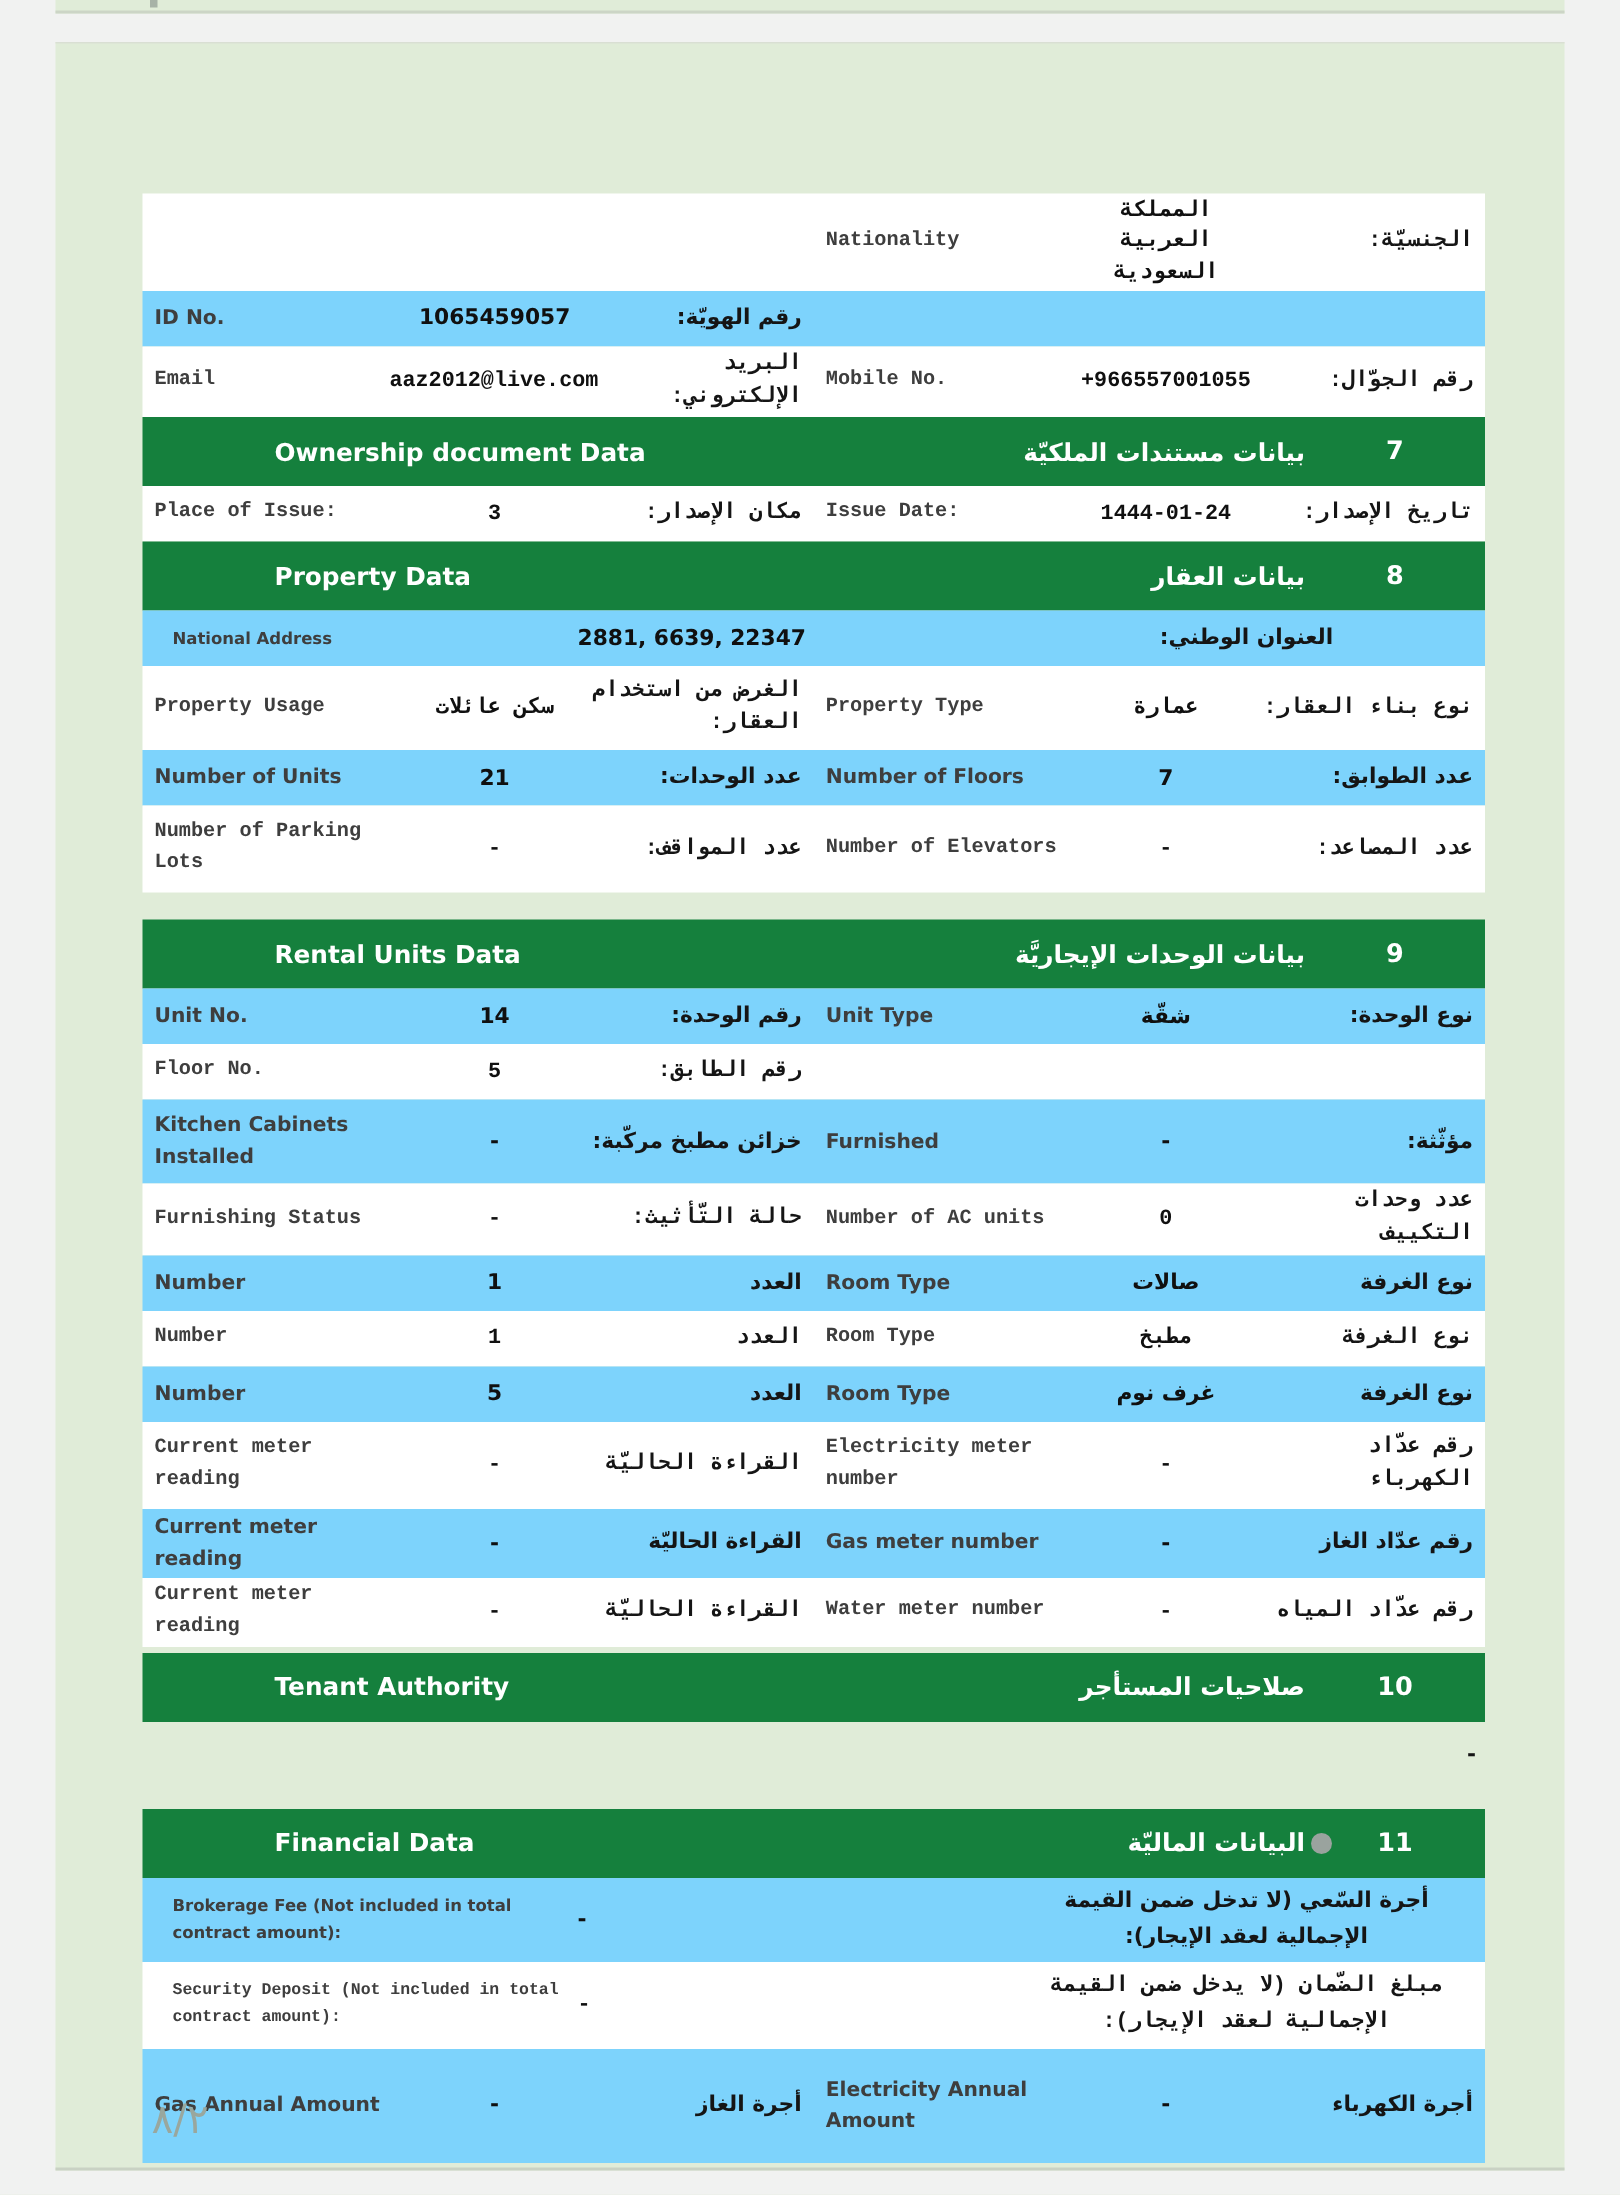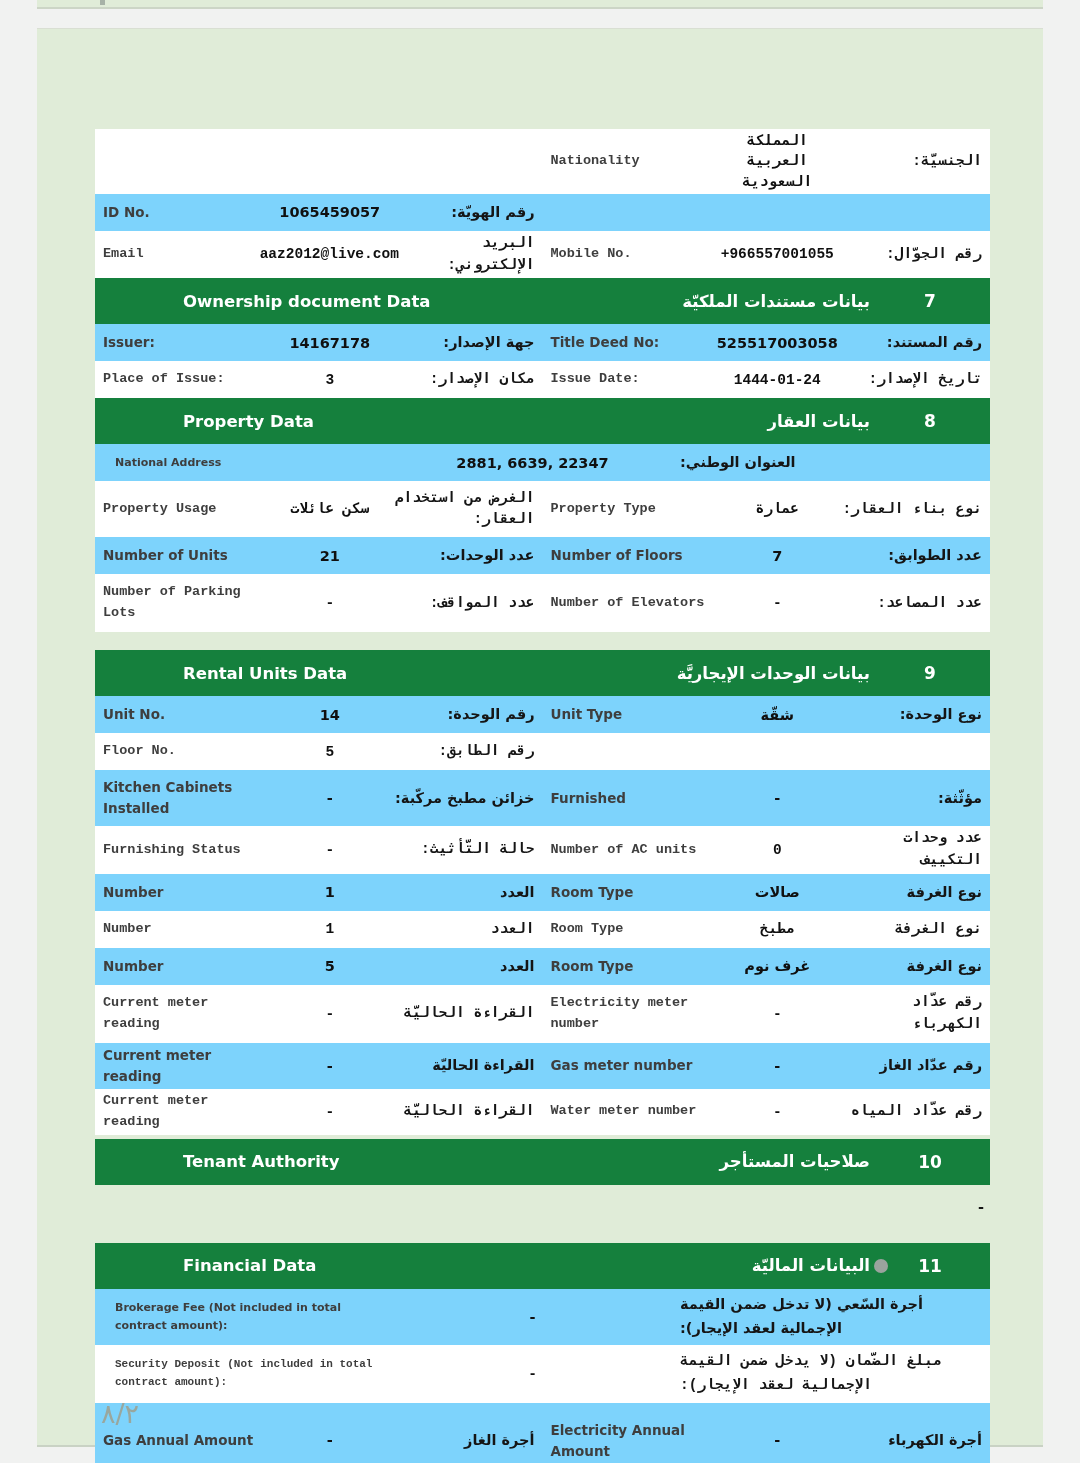--- a/index.html
+++ b/index.html
@@ -14,22 +14,22 @@
   .white{background:#7dd3fc;} .stripe{background:#ffffff;font-family:Liberation Mono, monospace;}
   .half{display:flex;width:50%;align-items:center;}
   .c-en{width:172px;font-size:13.5px;color:#3e3e3e;font-weight:600;line-height:1.55;
     padding-left:8px;box-sizing:border-box;}
   .c-val{flex:1;text-align:center;font-weight:bold;font-size:14.5px;color:#101010;line-height:1.4;}
   .c-ar{width:150px;text-align:right;direction:rtl;font-weight:bold;font-size:14.5px;color:#151515;
     padding-right:8px;box-sizing:border-box;line-height:1.5;}
   .full-row{display:flex;align-items:center;min-height:33px;padding:2px 0;}
   .f-en{width:290px;font-size:11px;color:#3e3e3e;font-weight:600;line-height:1.6;
     padding-left:20px;box-sizing:border-box;}
-  .f-val{flex:1;text-align:center;font-weight:bold;font-size:14.5px;color:#101010;}
-  .f-ar{width:310px;text-align:left;direction:rtl;font-weight:bold;font-size:14.5px;color:#151515;
+  .f-val{flex:1;text-align:left;font-weight:bold;font-size:14.5px;color:#101010;}
+  .f-ar{width:310px;text-align:center;direction:rtl;font-weight:bold;font-size:14.5px;color:#151515;
     padding-right:8px;box-sizing:border-box;line-height:1.6;}
   .sec-header{display:flex;align-items:center;background:#15803d;color:#ffffff;height:46px;}
   .sh-en{margin-left:88px;font-size:16.5px;font-weight:bold;}
   .sh-spacer{flex:1;}
   .sh-ar{font-size:16.5px;font-weight:bold;direction:rtl;margin-left:20px;}
   .sh-num{width:120px;text-align:center;font-size:17px;font-weight:bold;position:relative;
     display:flex;align-items:center;justify-content:center;}
   .gray-dot{position:absolute;left:4px;top:50%;margin-top:-7px;width:14px;height:14px;
     border-radius:50%;background:#9aa39e;}
   .h52{min-height:52px;} .h54{min-height:54px;} .h72{min-height:72px;}
@@ -79,32 +79,20 @@
         <span class="c-ar">رقم الجوّال:</span>
       </div>
     </div>
 
     <div class="sec-header">
       <span class="sh-en">Ownership document Data</span>
       <span class="sh-spacer"></span>
       <span class="sh-ar">بيانات مستندات الملكيّة</span>
       <span class="sh-num">7</span>
     </div>
-    <div class="row white">
-      <div class="half">
-        <span class="c-en">Issuer:</span>
-        <span class="c-val">14167178</span>
-        <span class="c-ar">جهة الإصدار:</span>
-      </div>
-      <div class="half">
-        <span class="c-en">Title Deed No:</span>
-        <span class="c-val">525517003058</span>
-        <span class="c-ar">رقم المستند:</span>
-      </div>
-    </div>
     <div class="row stripe">
       <div class="half">
         <span class="c-en">Place of Issue:</span>
         <span class="c-val">3</span>
         <span class="c-ar">مكان الإصدار:</span>
       </div>
       <div class="half">
         <span class="c-en">Issue Date:</span>
         <span class="c-val">1444-01-24</span>
         <span class="c-ar">تاريخ الإصدار:</span>

